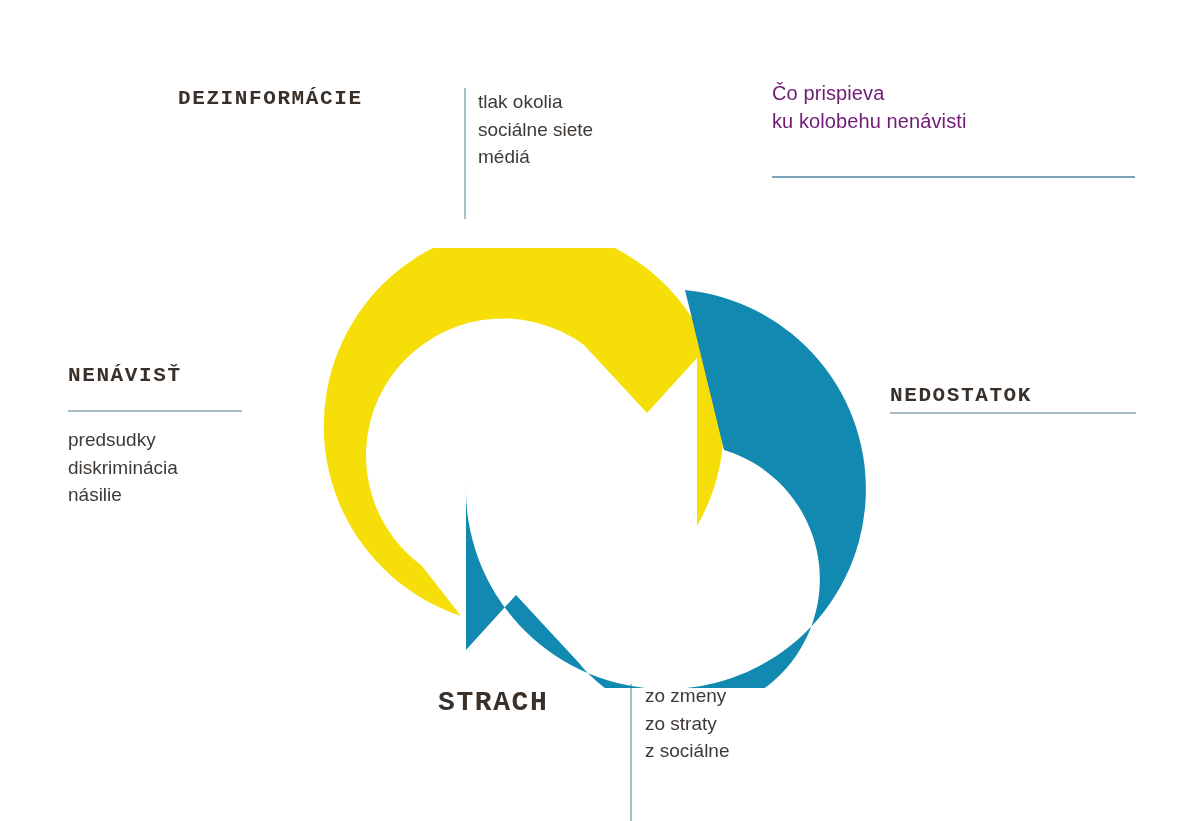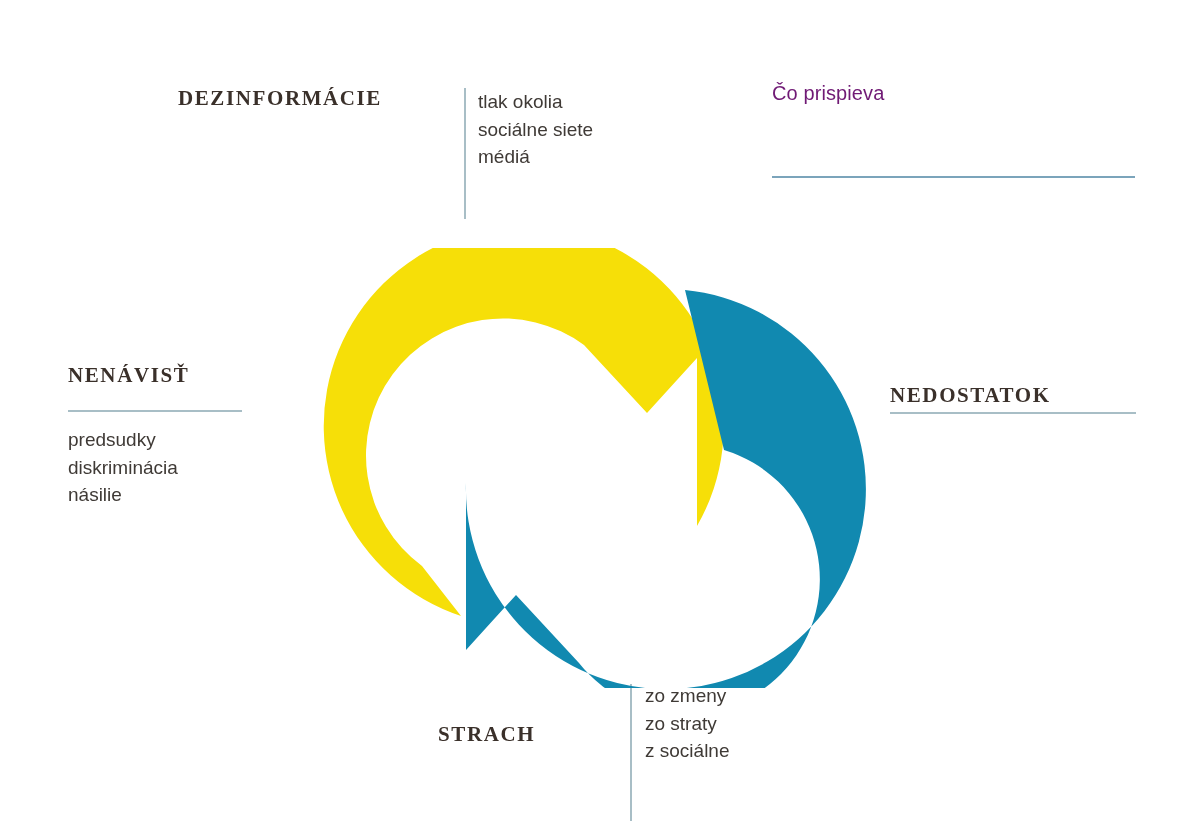--- a/index.html
+++ b/index.html
@@ -14,21 +14,21 @@
     position: relative;
     width: 1200px;
     height: 821px;
     background: #ffffff;
     overflow: hidden;
   }
 
   
   .heading {
     position: absolute;
-    font-family: Liberation Serif, serif;
+    font-family: Liberation Mono, monospace;
     font-weight: 700;
     color: #3a302a;
     letter-spacing: 1.6px;
     line-height: 1.22;
     white-space: pre;
   }
   .itemlist {
     position: absolute;
     font-family: Liberation Sans, sans-serif;
     font-weight: 400;
@@ -79,41 +79,42 @@
   #h-nen      { left: 68px;  top: 363px; font-size: 21px; }
   #rule-nen   { left: 68px;  top: 410px; width: 174px; }
   #list-nen   { left: 68px;  top: 426px; font-size: 19px; }
 
   
   #h-ned      { left: 890px; top: 332px; font-size: 21px; }
   #rule-ned   { left: 890px; top: 412px; width: 246px; }
   #list-ned   { left: 890px; top: 427px; font-size: 19px; }
 
   
-  #h-str      { left: 438px; top: 686px; font-size: 21px; margin-top: 36px; }
+  #h-str      { left: 438px; top: 686px; font-size: 28px; }
   #rule-str   { left: 630px; top: 684px; height: 137px; }
   #list-str   { left: 645px; top: 682px; font-size: 19px; }
 
   
   #cycle {
     position: absolute;
     left: 254px;
     top: 248px;
     width: 660px;
     height: 440px;
   }
   #cycle svg { display: block; }
 </style>
 </head>
 <body>
 
 <div id="page">
 
   <div id="title">
     <div>Čo prispieva</div>
+    <div>ku kolobehu nenávisti</div>
   </div>
   <div id="title-rule"></div>
 
   <div class="heading" id="h-dez">DEZINFORMÁCIE</div>
   <div class="rule-v" id="rule-dez"></div>
   <div class="itemlist" id="list-dez">
     <div>tlak okolia</div>
     <div>sociálne siete</div>
     <div>médiá</div>
   </div>

